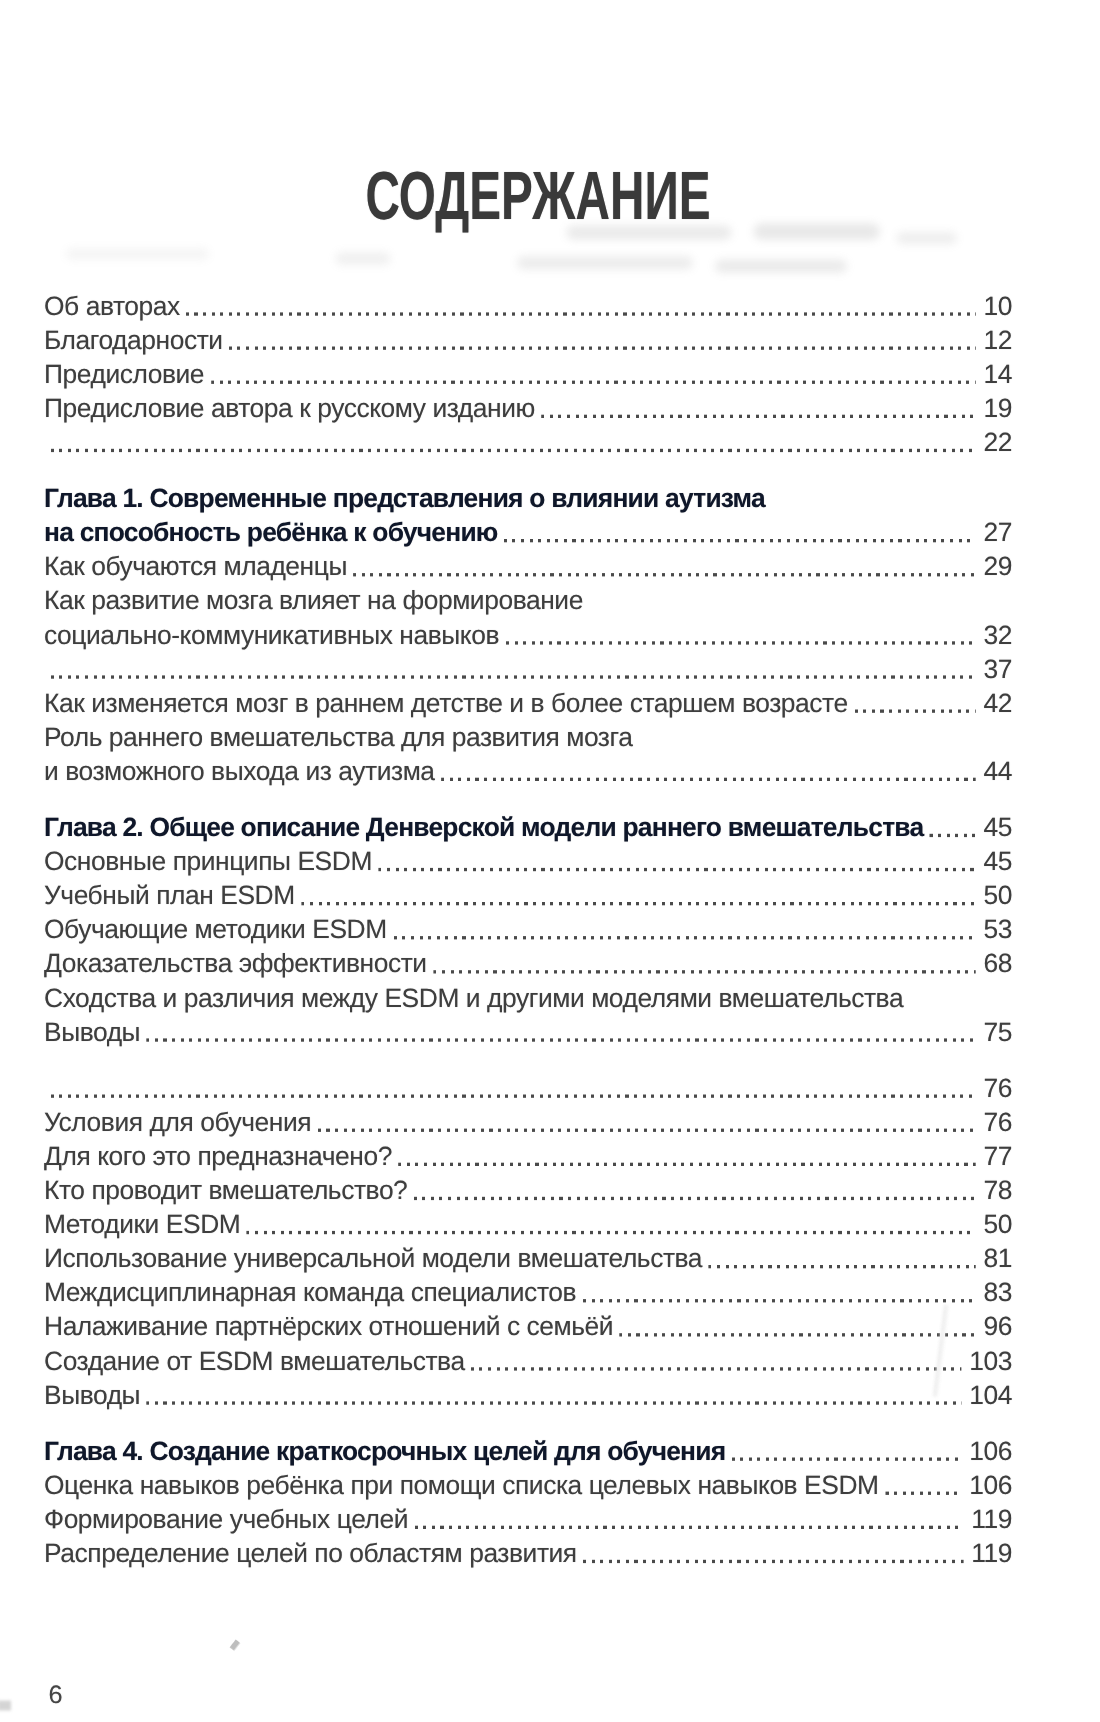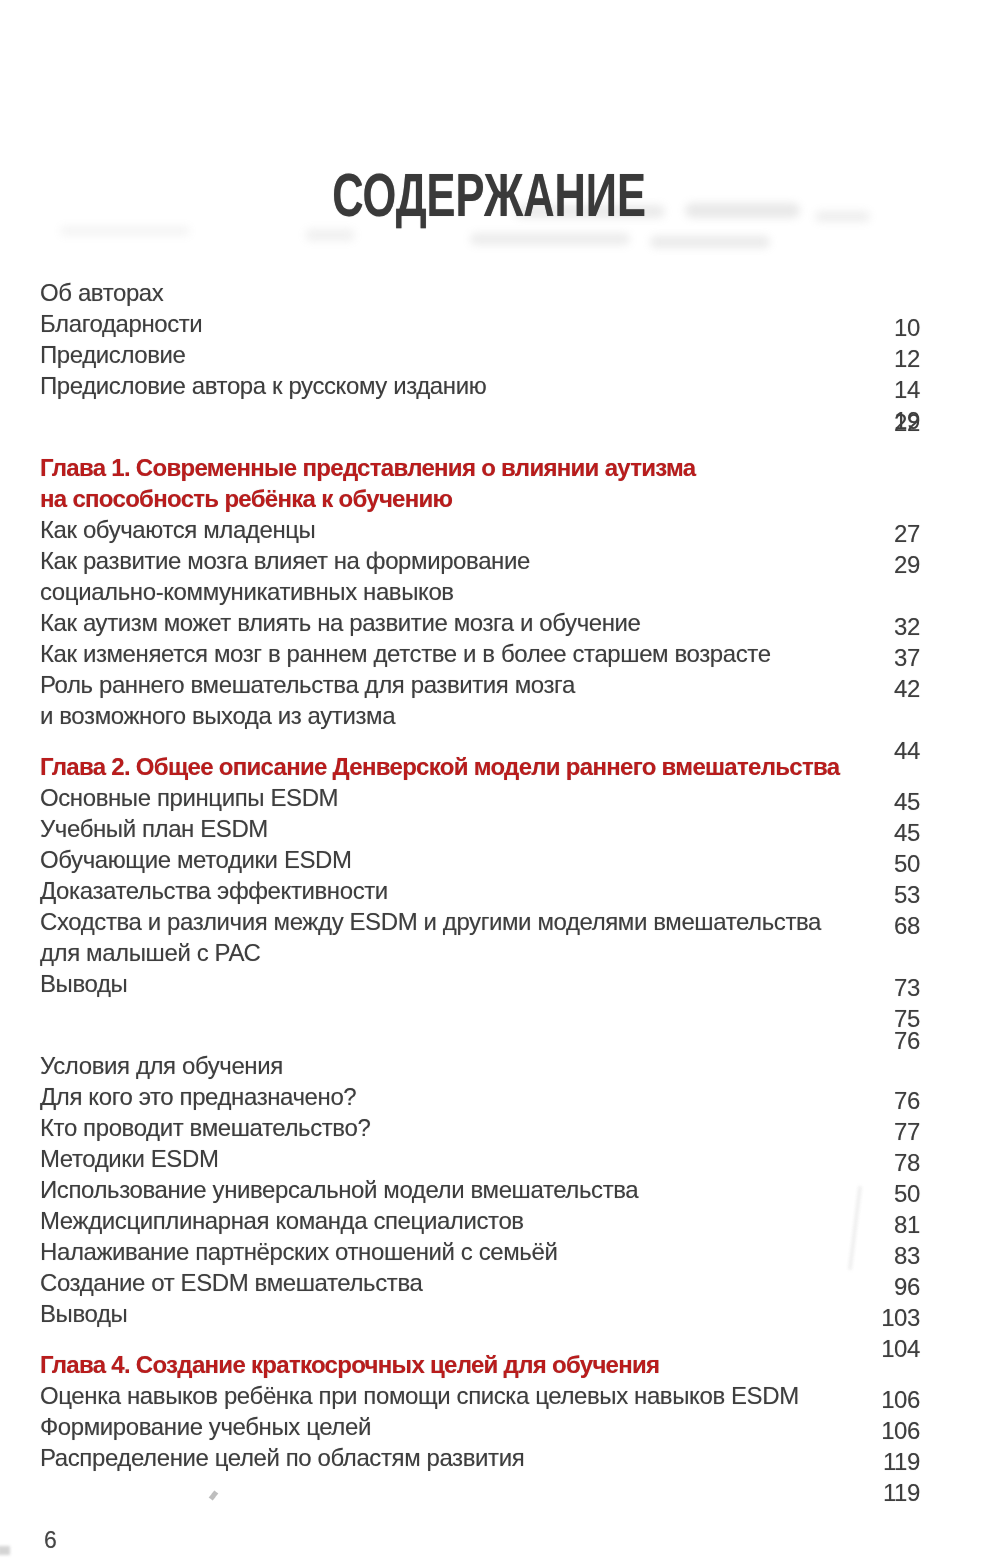--- a/index.html
+++ b/index.html
@@ -10,21 +10,21 @@
     height: 1565px;
     background: #ffffff;
     overflow: hidden;
     font-family: "Liberation Sans", sans-serif;
     color: #3e3e3e;
   }
 
   .content {
     position: absolute;
     left: 40px;
-    top: 16px;
+    top: 0;
     width: 880px;
   }
 
   .title-wrap {
     margin-top: 153px;
     height: 52px;
     display: flex;
     justify-content: center;
   }
   .doc-title {
@@ -38,32 +38,32 @@
     transform: scaleX(0.70);
     transform-origin: center;
     text-shadow: 0 0 1px rgba(58,58,58,0.45);
   }
 
   .toc { margin-top: 57px; }
   .section + .section { margin-top: 20px; }
 
   .row {
     display: flex;
+    align-items: flex-end;
     height: 31px;
     font-size: 24px;
     line-height: 29px;
     letter-spacing: -0.4px;
     text-shadow: 0 0 0.8px rgba(62,62,62,0.4);
-    flex-direction: column;
   }
   .row .t { white-space: nowrap; }
   .row.bold .t {
     font-weight: 700;
     letter-spacing: -0.7px;
-    color: #b91c1c;
+    color: #0f172a;
   }
   .leader {
     flex: 1;
     height: 3px;
     margin: 0 7px 6px 6px;
     background-image: repeating-linear-gradient(
       to right, #4a4a4a 0px, #4a4a4a 2.8px, transparent 2.8px, transparent 7.8px);
   }
   .pg {
     text-align: right;
@@ -182,21 +182,20 @@
           </div>
           <div class="row">
             <span class="t">Как развитие мозга влияет на формирование</span>
           </div>
           <div class="row">
             <span class="t">социально-коммуникативных навыков</span>
             <span class="leader"></span>
             <span class="pg">32</span>
           </div>
           <div class="row">
-            <span class="t">Как аутизм может влиять на развитие мозга и обучение</span>
             <span class="leader"></span>
             <span class="pg">37</span>
           </div>
           <div class="row">
             <span class="t">Как изменяется мозг в раннем детстве и в более старшем возрасте</span>
             <span class="leader"></span>
             <span class="pg">42</span>
           </div>
           <div class="row">
             <span class="t">Роль раннего вмешательства для развития мозга</span>
@@ -228,25 +227,20 @@
             <span class="leader"></span>
             <span class="pg">53</span>
           </div>
           <div class="row">
             <span class="t">Доказательства эффективности</span>
             <span class="leader"></span>
             <span class="pg">68</span>
           </div>
           <div class="row">
             <span class="t">Сходства и различия между ESDM и другими моделями вмешательства</span>
-          </div>
-          <div class="row">
-            <span class="t">для малышей с РАС</span>
-            <span class="leader"></span>
-            <span class="pg">73</span>
           </div>
           <div class="row">
             <span class="t">Выводы</span>
             <span class="leader"></span>
             <span class="pg">75</span>
           </div>
         </div>
         <div class="section">
           <div class="row bold">
             <span class="leader"></span>

